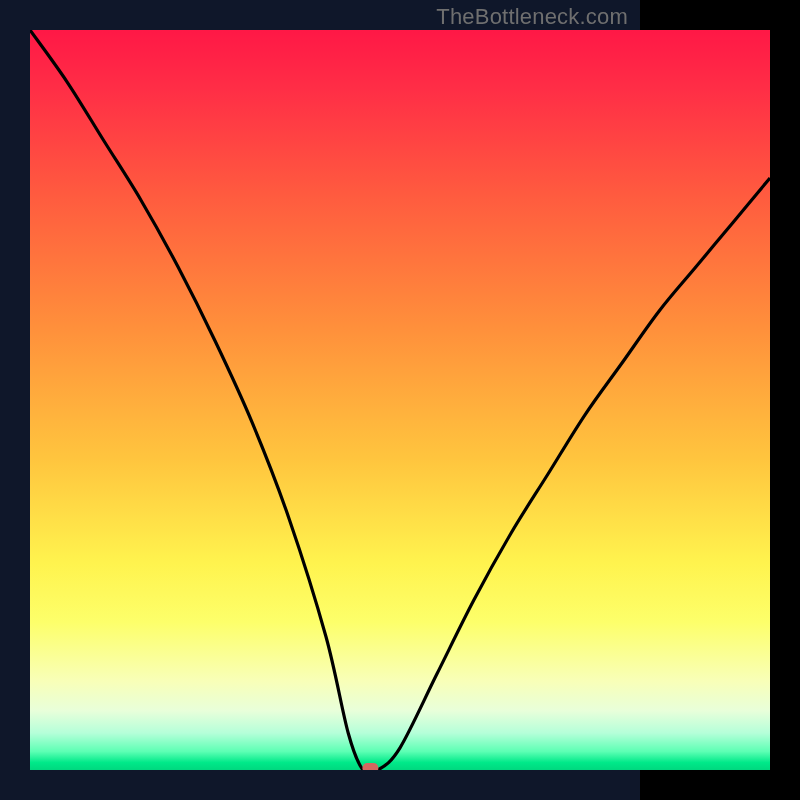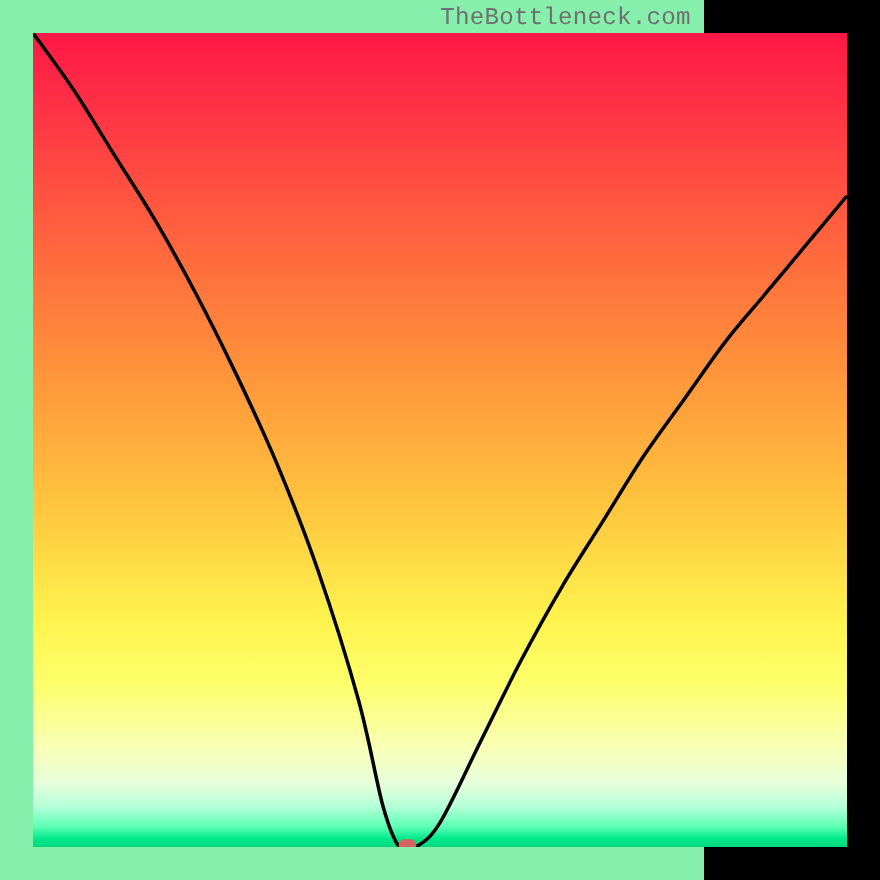--- a/index.html
+++ b/index.html
@@ -8,22 +8,21 @@
     width: 800px;
     height: 800px;
     background: #000;
     overflow: hidden;
     font-family: Arial, Helvetica, sans-serif;
   }
   .frame {
     position: relative;
     width: 640px;
     height: 800px;
-    background: #86efac;
-    font-family: Liberation Mono, monospace;
+    background: #0f172a;
   }
   .watermark {
     position: absolute;
     top: 4px;
     right: 12px;
     color: #6f6f6f;
     font-size: 22px;
     font-weight: 500;
     letter-spacing: 0.2px;
     z-index: 5;

